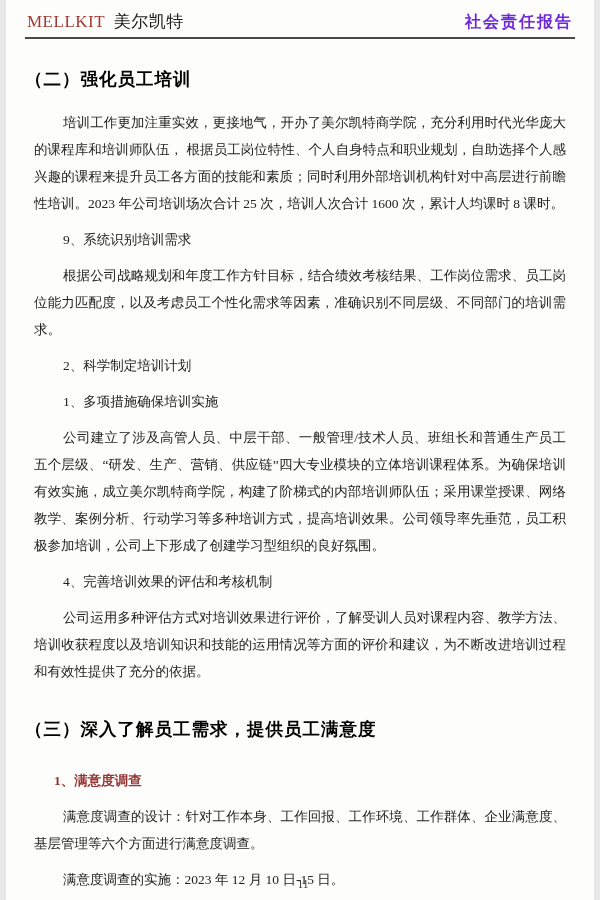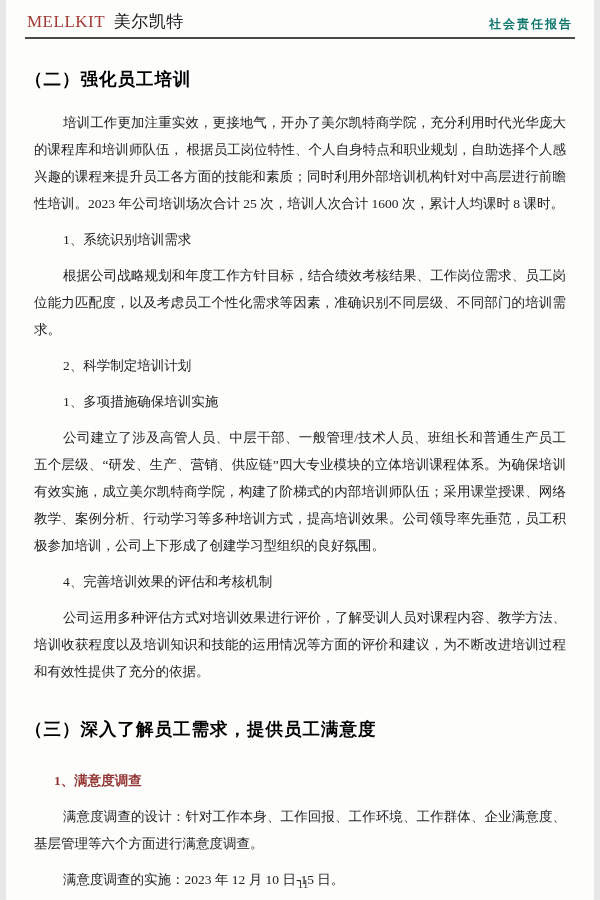--- a/index.html
+++ b/index.html
@@ -17,21 +17,21 @@
   
   .hdr {
     display:flex; justify-content:space-between; align-items:flex-end;
     border-bottom:2px solid #4a4a4a;
     padding:2px 2px 4px 2px;
   }
   .logo { font-size:17px; letter-spacing:.5px; }
   .logo .latin { color:#a23b35; font-family:"Liberation Serif",serif; }
   .logo .cjk { color:#1a1a1a; margin-left:4px; }
   .hdr-title {
-    font-size:12px; color:#0f766e; font-weight:bold;
+    font-size:16px; color:#6d28d9; font-weight:bold;
     font-family:"Liberation Serif","DejaVu Serif",serif;
     letter-spacing:2px;
   }
   
   .sec {
     font-family:"Liberation Sans","DejaVu Sans",sans-serif;
     font-size:17.5px; font-weight:bold; color:#000000;
     margin:28px 0 18px 0; letter-spacing:1px;
   }
   .sec.second { margin:32px 0 26px 0; }
@@ -58,21 +58,21 @@
     <div class="logo">
       <span class="latin">MELLKIT</span>
       <span class="cjk">美尔凯特</span>
     </div>
     <div class="hdr-title">社会责任报告</div>
   </div>
 
   <div>
     <div class="sec">（二）强化员工培训</div>
     <p class="para">培训工作更加注重实效，更接地气，开办了美尔凯特商学院，充分利用时代光华庞大的课程库和培训师队伍， 根据员工岗位特性、个人自身特点和职业规划，自助选择个人感兴趣的课程来提升员工各方面的技能和素质；同时利用外部培训机构针对中高层进行前瞻性培训。2023 年公司培训场次合计 25 次，培训人次合计 1600 次，累计人均课时 8 课时。</p>
-    <p class="sub">1、系统识别培训需求</p>
+    <p class="sub">9、系统识别培训需求</p>
     <p class="para">根据公司战略规划和年度工作方针目标，结合绩效考核结果、工作岗位需求、员工岗位能力匹配度，以及考虑员工个性化需求等因素，准确识别不同层级、不同部门的培训需求。</p>
     <p class="sub">2、科学制定培训计划</p>
     <p class="sub">1、多项措施确保培训实施</p>
     <p class="para">公司建立了涉及高管人员、中层干部、一般管理/技术人员、班组长和普通生产员工五个层级、“研发、生产、营销、供应链”四大专业模块的立体培训课程体系。为确保培训有效实施，成立美尔凯特商学院，构建了阶梯式的内部培训师队伍；采用课堂授课、网络教学、案例分析、行动学习等多种培训方式，提高培训效果。公司领导率先垂范，员工积极参加培训，公司上下形成了创建学习型组织的良好氛围。</p>
     <p class="sub">4、完善培训效果的评估和考核机制</p>
     <p class="para">公司运用多种评估方式对培训效果进行评价，了解受训人员对课程内容、教学方法、培训收获程度以及培训知识和技能的运用情况等方面的评价和建议，为不断改进培训过程和有效性提供了充分的依据。</p>
     <div class="sec second">（三）深入了解员工需求，提供员工满意度</div>
     <p class="red-sub">1、满意度调查</p>
     <p class="para">满意度调查的设计：针对工作本身、工作回报、工作环境、工作群体、企业满意度、基层管理等六个方面进行满意度调查。</p>
     <p class="para">满意度调查的实施：2023 年 12 月 10 日-15 日。</p>

